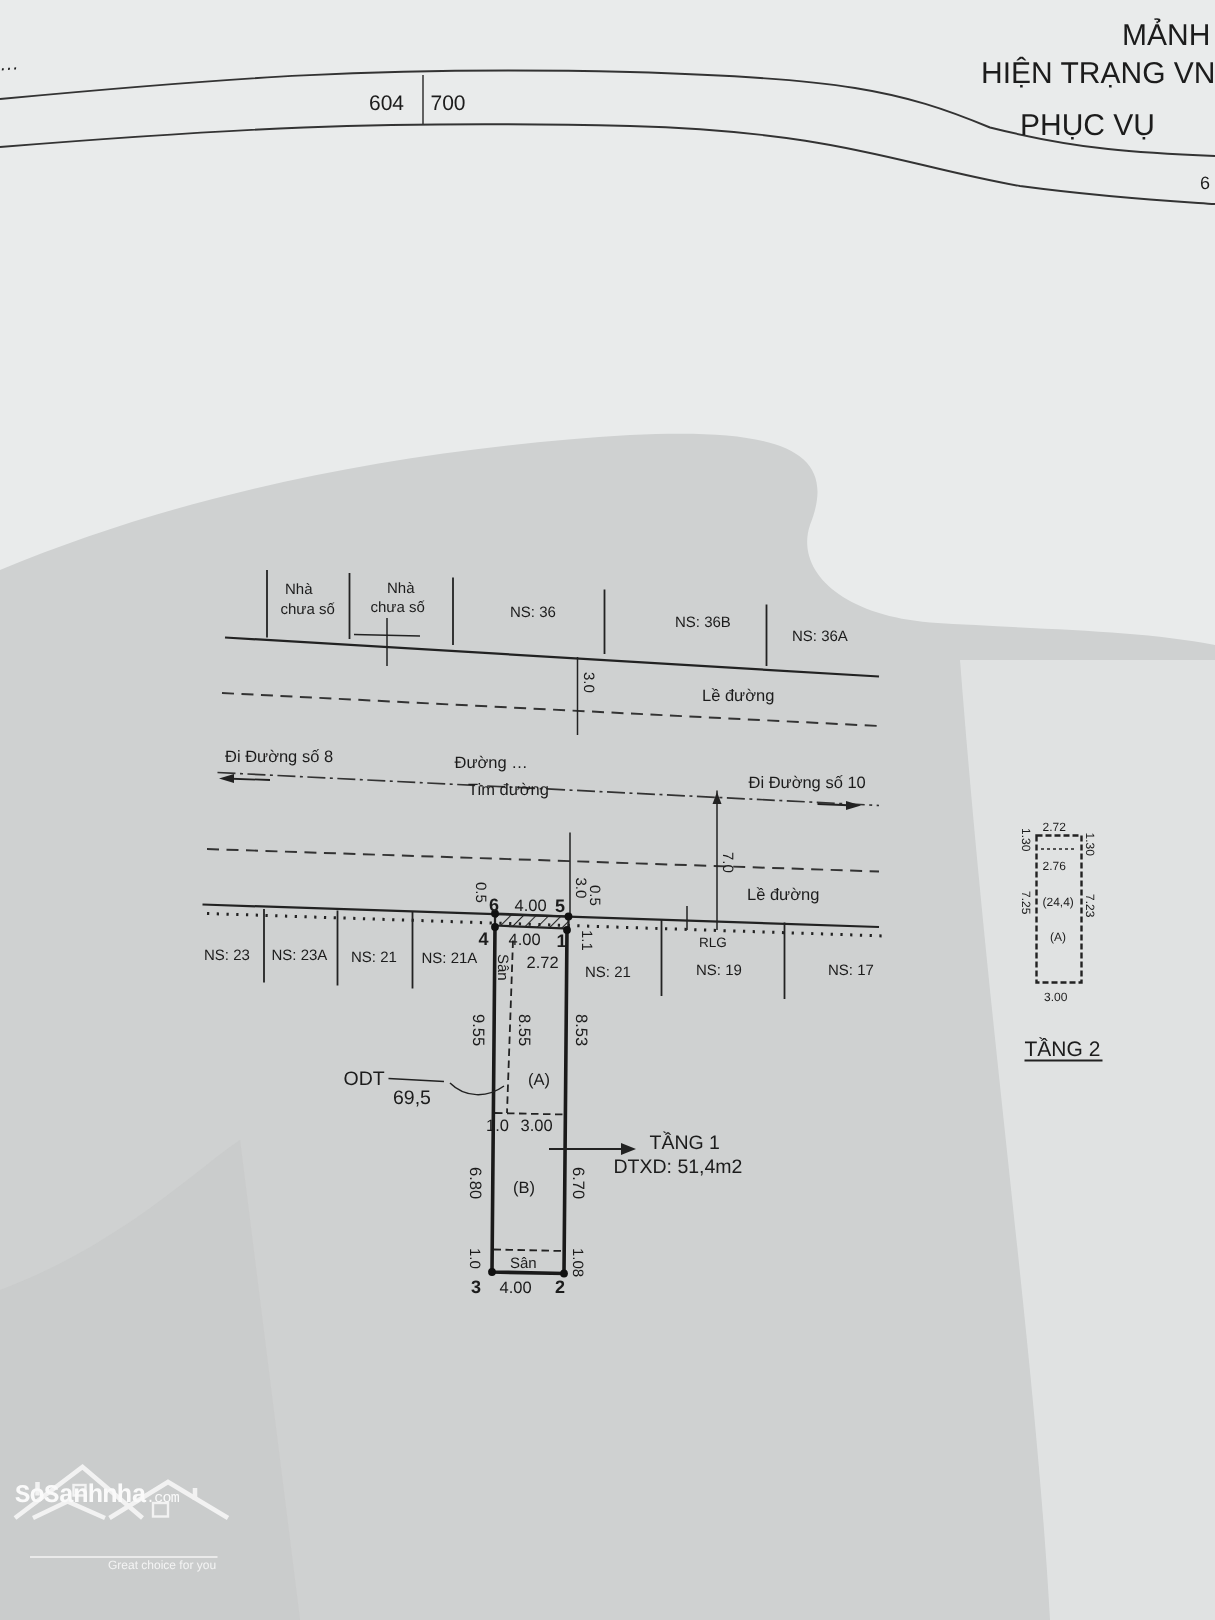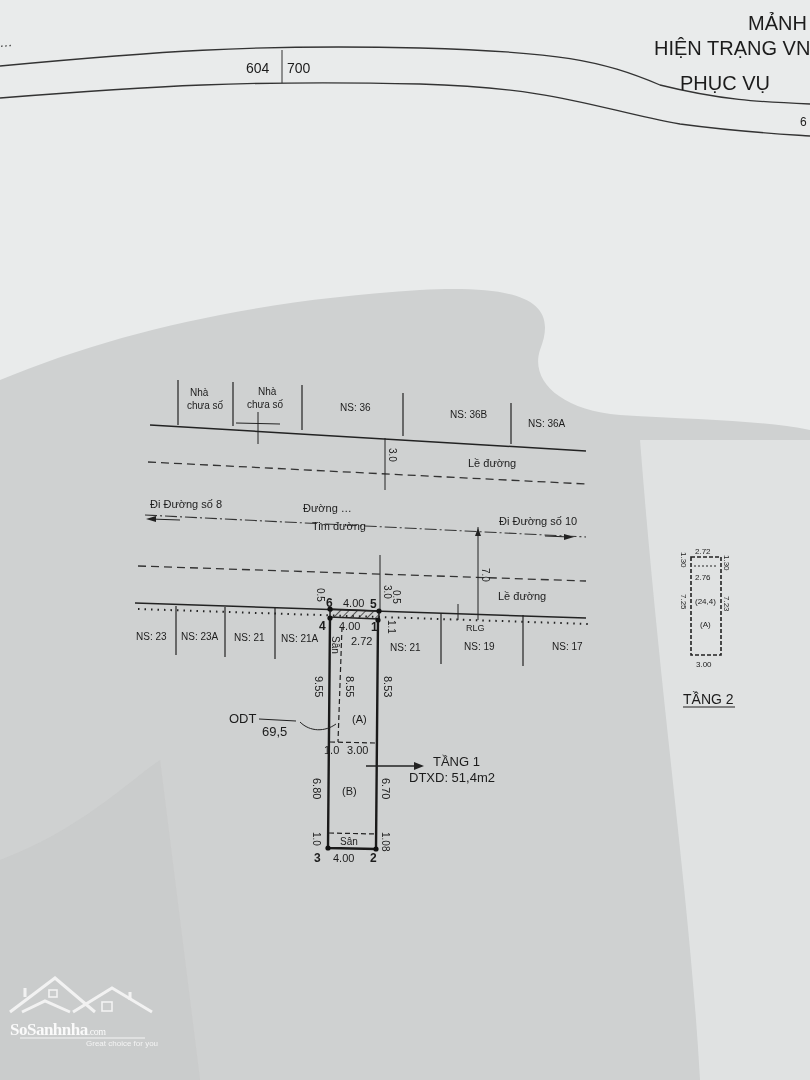--- a/index.html
+++ b/index.html
@@ -1,23 +1,23 @@
 <!DOCTYPE html>
 <html><head>
 <meta charset="utf-8">
 <style>
   html, body { margin:0; padding:0; }
   body { width:810px; height:1080px; overflow:hidden; background:#dcdcdc; font-family:"Liberation Sans", sans-serif; }
   #stage { position:relative; width:810px; height:1080px; overflow:hidden;
     background: linear-gradient(180deg,#eef0f0 0%, #e6e8e8 30%, #d9dbdb 60%, #d2d4d4 100%); }
   svg { position:absolute; left:0; top:0; }
   .t { font-family:"Liberation Sans", sans-serif; fill:#1c1c1c; }
-  .wm-title { position:absolute; left:10px; top:1020px; font-size:17px; color:#fafafa; font-weight:bold; letter-spacing:-0.5px; font-family:Liberation Serif, serif; }
+  .wm-title { position:absolute; left:10px; top:988px; font-size:17px; color:#fafafa; font-weight:bold; letter-spacing:-0.5px; font-family:Liberation Mono, monospace; }
   .wm-title small { font-size:10px; font-weight:normal; }
-  .wm-tag { position:absolute; left:86px; top:1039px; font-size:8px; color:#f4f4f4; }
+  .wm-tag { position:absolute; left:72px; top:1039px; font-size:8px; color:#f4f4f4; }
 </style>
 </head>
 <body>
 
 <div id="stage">
 
 <svg width="810" height="1080" viewBox="0 0 810 1080">
   <defs>
     <radialGradient id="shadow" cx="0.5" cy="0.5" r="0.5">
       <stop offset="0" stop-color="#b8baba" stop-opacity="0.55"></stop>

